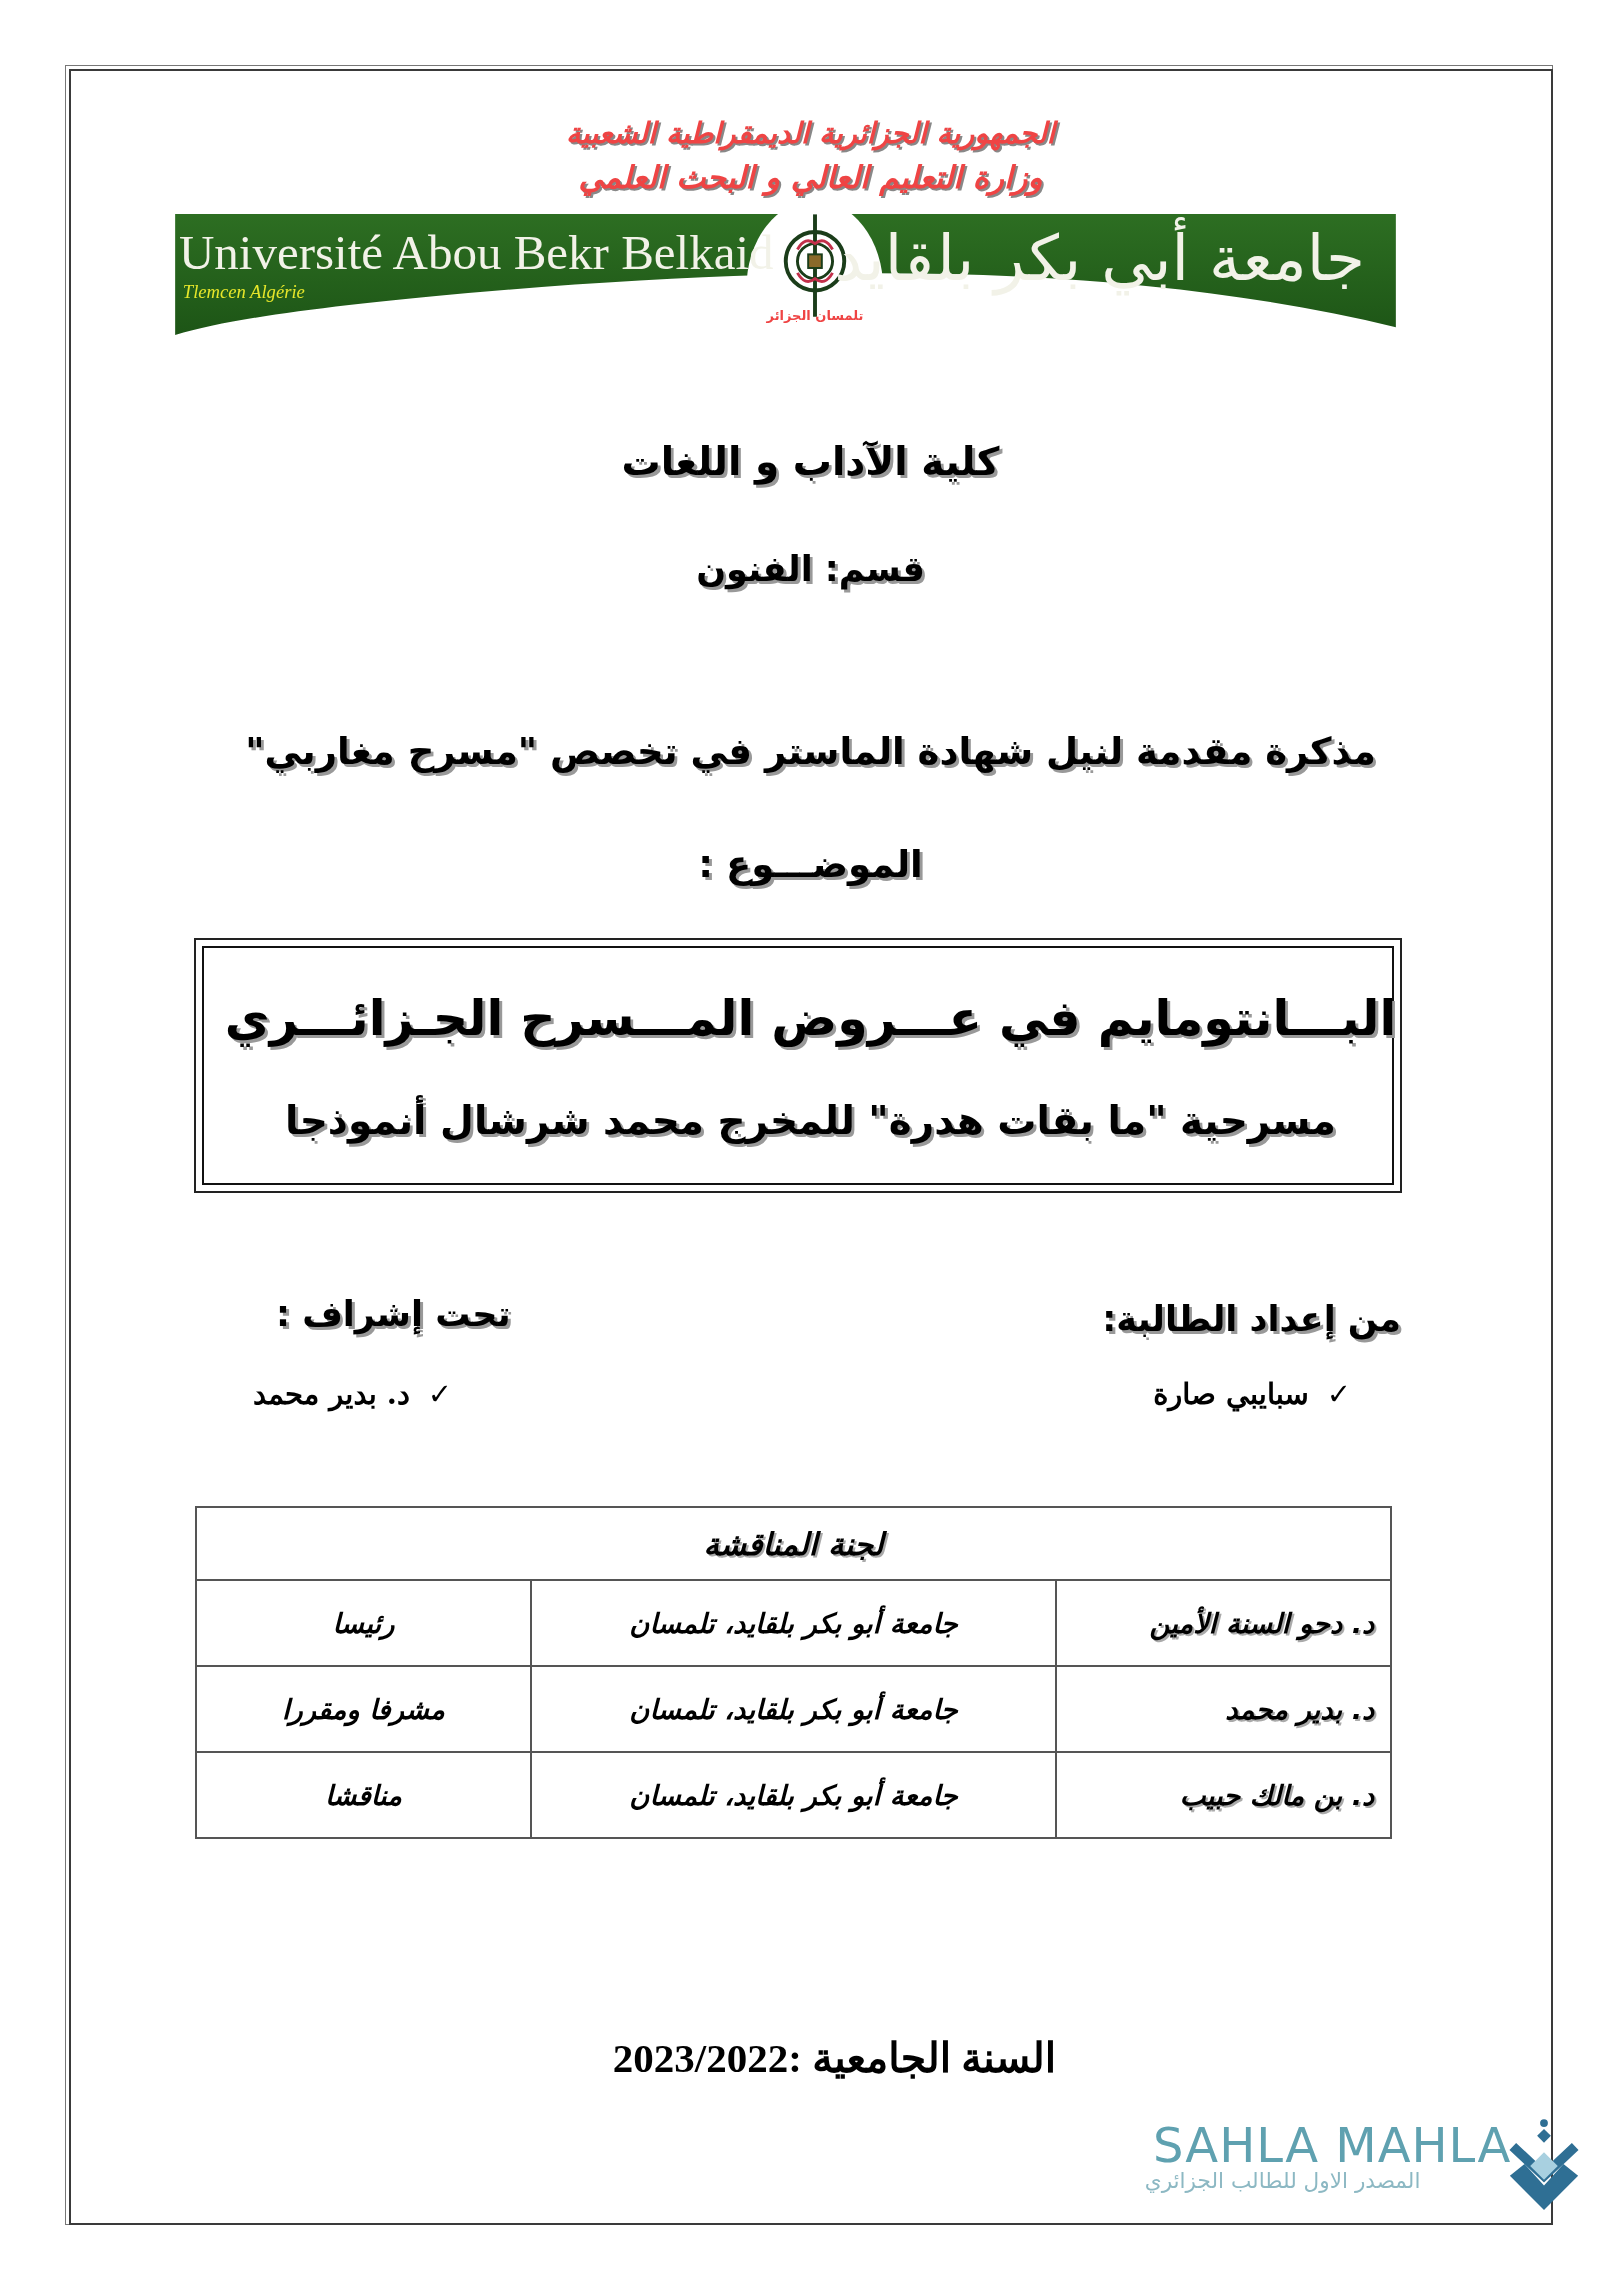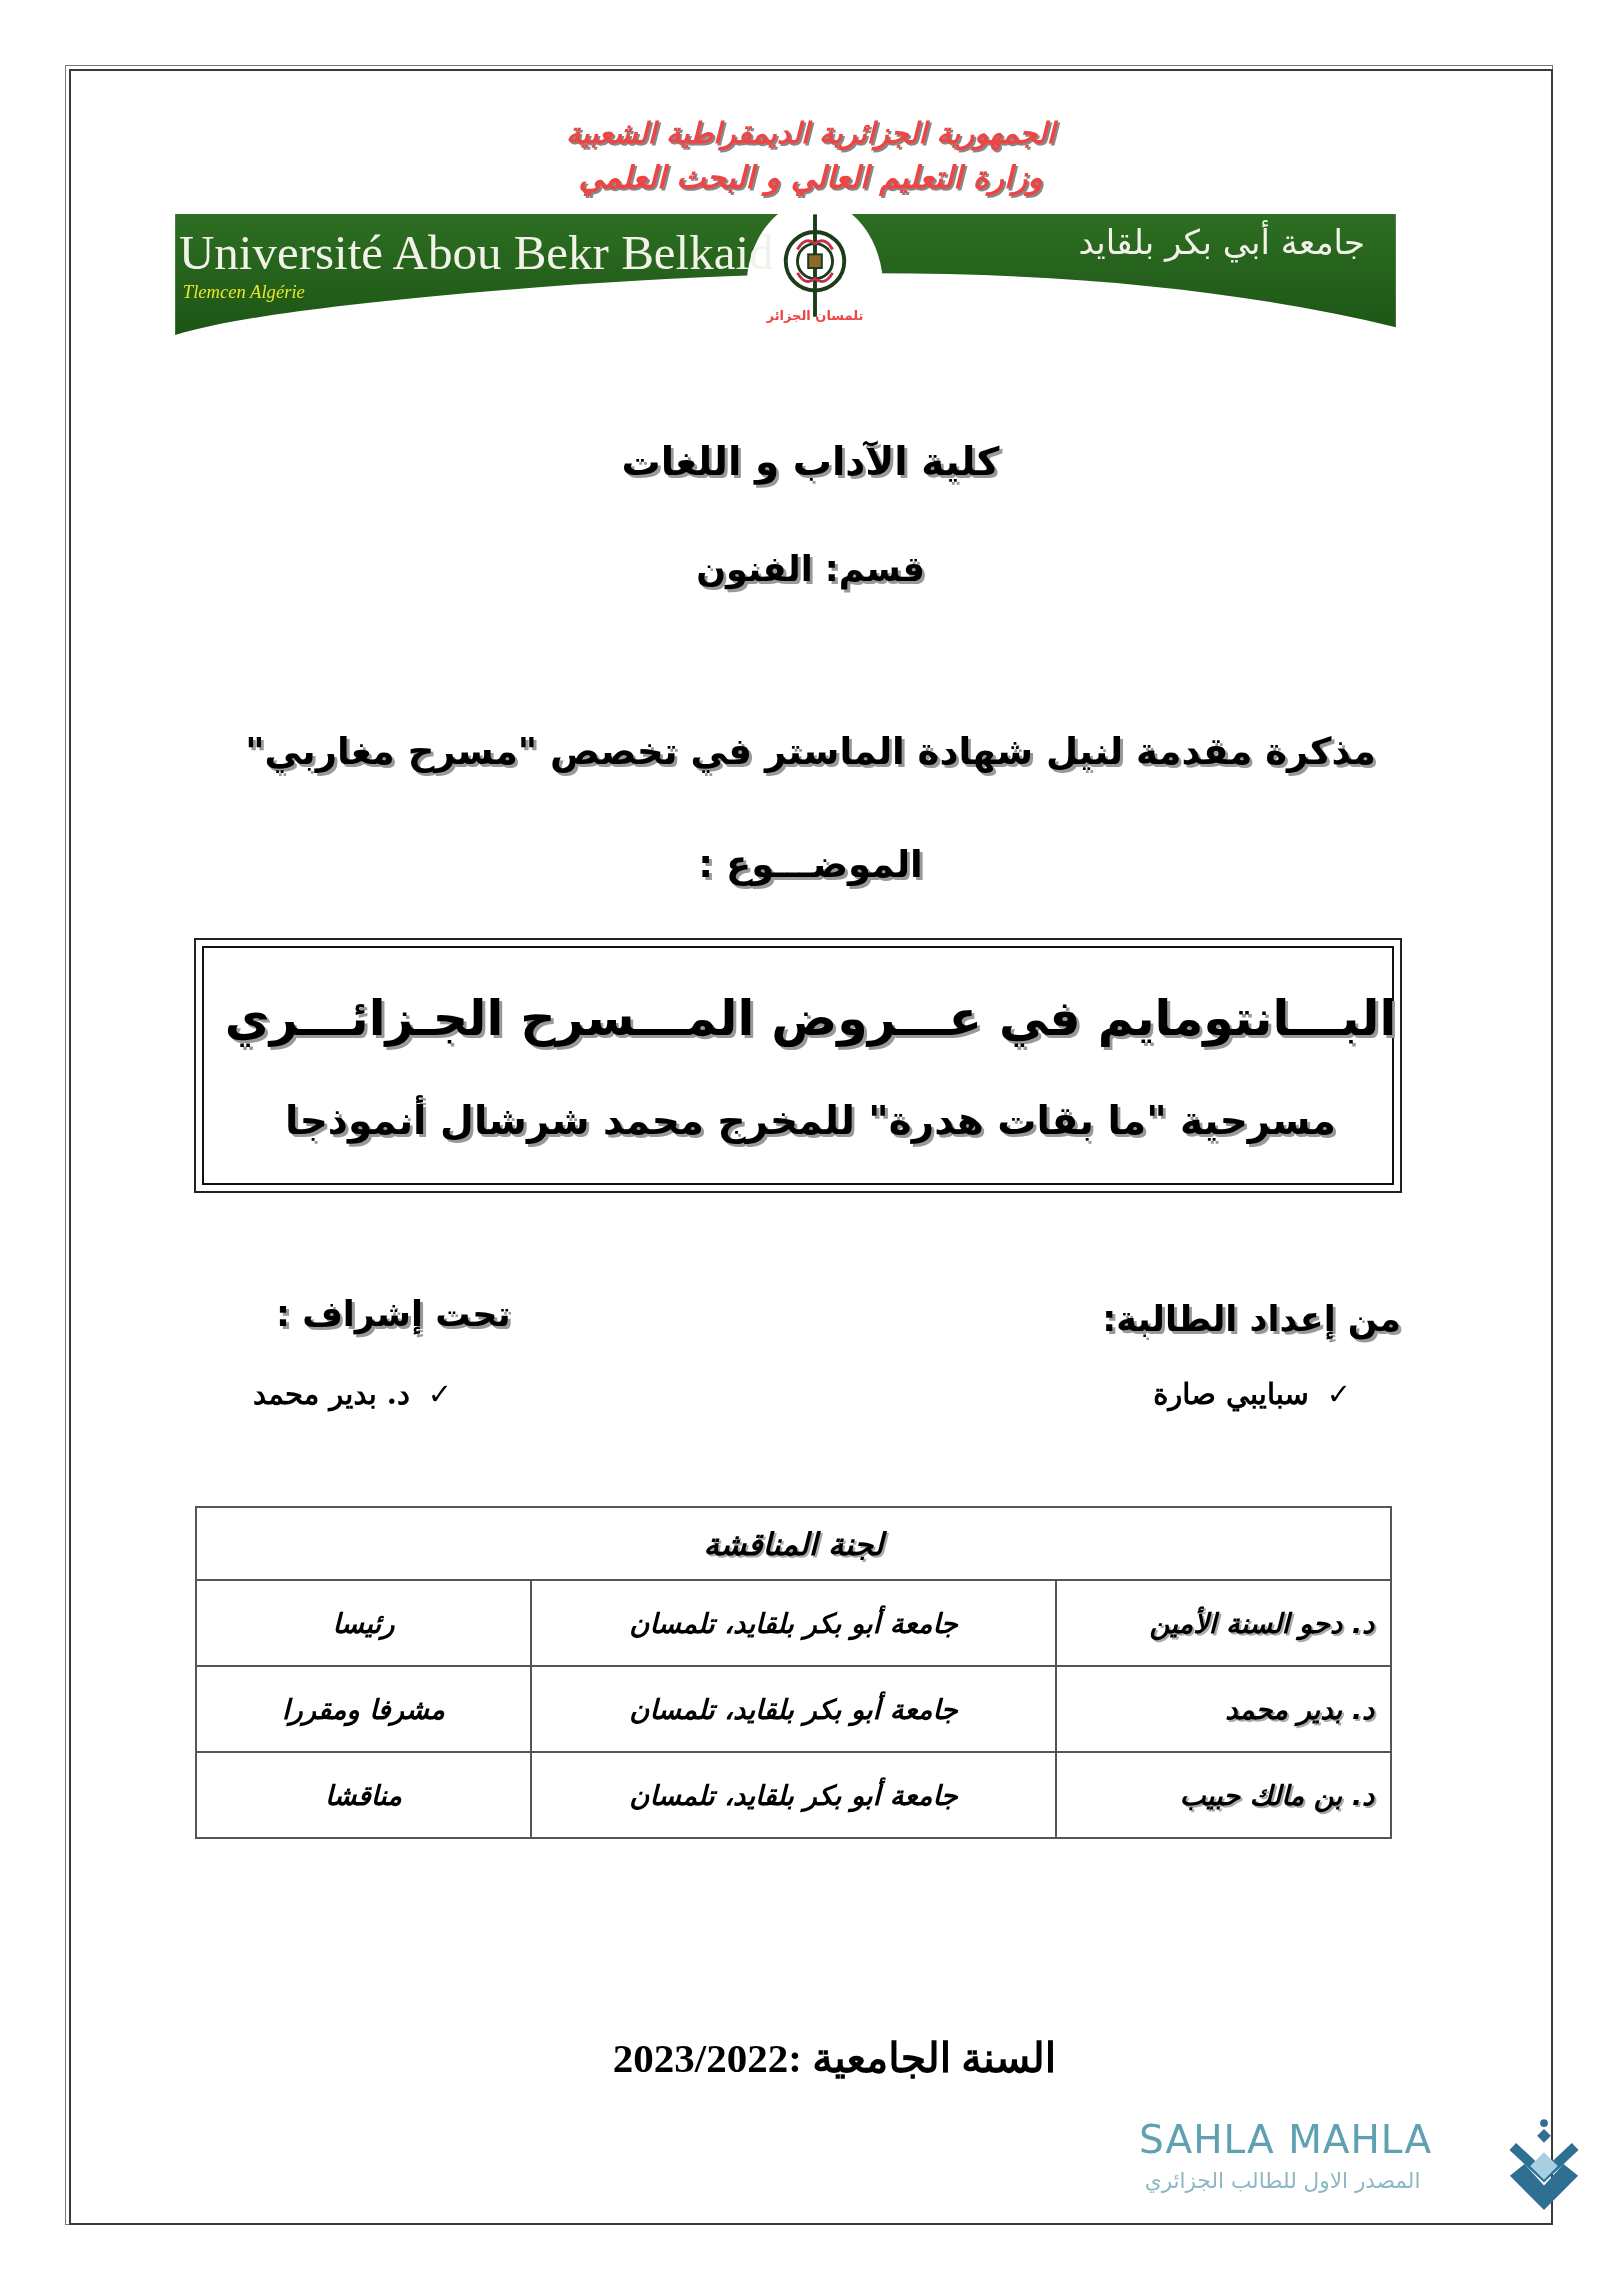--- a/index.html
+++ b/index.html
@@ -17,21 +17,21 @@
   .gov1 { top:116px; font-size:29px; letter-spacing:1px; }
   .gov2 { top:159px; font-size:31px; }
 
   .banner { position:absolute; left:173px; top:210px; width:1225px; height:125px; overflow:hidden; }
   .banner svg { position:absolute; left:0; top:0; }
   .banner-fr { position:absolute; left:5.9px; top:13.7px; font-family:"Liberation Serif", serif;
                font-size:49px; color:#f2f2e8; white-space:nowrap; }
   .banner-sub { position:absolute; left:9.8px; top:71px; font-family:"Liberation Serif", serif;
                font-style:italic; font-size:18.6px; color:#e6e62a; white-space:nowrap; }
   .banner-ar { position:absolute; right:33px; top:11.8px; font-family:"DejaVu Sans", sans-serif;
-               font-size:34px; color:#f2f2e8; white-space:nowrap; direction:rtl; }
+               font-size:63px; color:#f2f2e8; white-space:nowrap; direction:rtl; }
   .banner-city { position:absolute; left:534px; top:98px; width:216px; text-align:center;
                font-size:13px; font-weight:bold; color:#ef4444; direction:rtl; white-space:nowrap; }
 
   .heading { font-weight:bold; text-shadow:2.9px 2.9px 0 #999; }
   .faculty { top:439px; font-size:39px; }
   .dept { top:549px; font-size:35px; }
   .memo { top:730px; font-size:37px; }
   .subject { top:843px; font-size:37px; }
 
   .title-box { position:absolute; left:194px; top:938px; width:1204px; height:251px;
@@ -53,22 +53,22 @@
   table.jury td { border:2px solid #555; text-align:center; font-size:27.4px; font-weight:bold;
                   height:84px; padding:0 15.7px; }
   table.jury td.head { height:71px; font-size:31px; text-shadow:2px 2px 0 #aaa; }
   table.jury td.name { text-align:right; width:294px; text-shadow:2px 2px 0 #aaa; }
   table.jury td.inst { width:480px; }
   table.jury td.role { width:294px; }
 
   .year { top:2034px; font-family:"Liberation Serif", serif; font-weight:bold; font-size:41px;margin-left:24px; }
 
   .wm { position:absolute; left:1137px; top:2109px; width:412px; height:108px; }
-  .wm-text { position:absolute; left:2px; top:7.8px; font-family:"DejaVu Sans", sans-serif;
-             font-size:39px; color:#5fa1b0; letter-spacing:1px; white-space:nowrap; }
+  .wm-text { position:absolute; left:16px; top:7.8px; font-family:"DejaVu Sans", sans-serif;
+             font-size:48px; color:#5fa1b0; letter-spacing:1px; white-space:nowrap; }
   .wm-sub { position:absolute; left:7.8px; top:59px; font-size:21.6px; color:#8cb8c3;
             white-space:nowrap; direction:rtl; }
   .wm-logo { position:absolute; left:1505px; top:2117px; }
 </style>
 </head>
 <body>
 
 <div class="page-border"></div>
 <div class="page-border-inner"></div>
 

